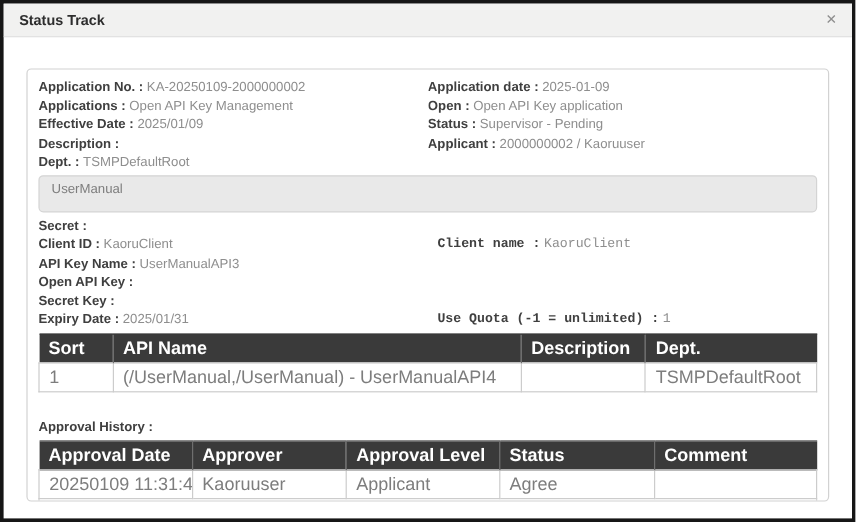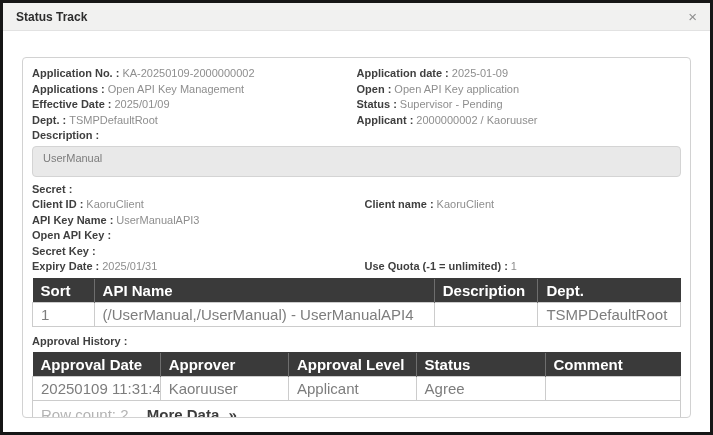--- a/index.html
+++ b/index.html
@@ -42,38 +42,38 @@
     border:1px solid #d4d4d4;
     border-radius:4px;
     height:31px;
     padding:5px 10px;
     font-size:11px;
     color:#7d7d7d;
     margin:2px 0 5px 0;
     width:100%;
   }
   
-  .details-right { position:relative; }
+  .details-right { position:relative;font-family:Liberation Mono, monospace; }
   .details-right .abs-line { position:absolute; left:8px; right:0; }
   .pos-clientname { top:15.5px; }
   .pos-usequota  { top:77.5px; }
   
   table { width:100%; border-collapse:collapse; font-size:15px; table-layout:fixed; }
   th {
     background:#3a3a3a; color:#ffffff; font-weight:bold; text-align:left;
     padding:3px 8px; height:20px; border-top:1px solid #3a3a3a;
   }
   th + th { border-left:1px solid #6e6e6e; }
   td {
     border:1px solid #cccccc; color:#7d7d7d;
     padding:3px 8px; height:21px;
     overflow:hidden; white-space:nowrap;
   }
   .api-table { margin-top:3px; }
-  .approval-heading { margin-top:7px; margin-bottom:3px; }
+  .approval-heading { margin-top:22px; margin-bottom:3px; }
   .tfoot-cell { padding:5px 8px; height:23px; }
   .rowcount-label, .rowcount-value { color:#b3b3b3; }
   .more-data { color:#3c3c3c; font-weight:bold; margin-left:14px; cursor:pointer; }
   .more-icon { color:#3c3c3c; font-weight:bold; margin-left:5px; cursor:pointer; }
 </style>
 </head>
 <body>
 
 <div class="screen">
 
@@ -90,24 +90,24 @@
           <div class="line">
             <span class="lbl">Application No. :</span><span class="val">KA-20250109-2000000002</span>
           </div>
           <div class="line">
             <span class="lbl">Applications :</span><span class="val">Open API Key Management</span>
           </div>
           <div class="line">
             <span class="lbl">Effective Date :</span><span class="val">2025/01/09</span>
           </div>
           <div class="line">
+            <span class="lbl">Description :</span>
+          </div>
+          <div class="line">
             <span class="lbl">Dept. :</span><span class="val">TSMPDefaultRoot</span>
-          </div>
-          <div class="line">
-            <span class="lbl">Description :</span>
           </div>
         </div>
         <div class="col">
           <div class="line">
             <span class="lbl">Application date :</span><span class="val">2025-01-09</span>
           </div>
           <div class="line">
             <span class="lbl">Open :</span><span class="val">Open API Key application</span>
           </div>
           <div class="line">

